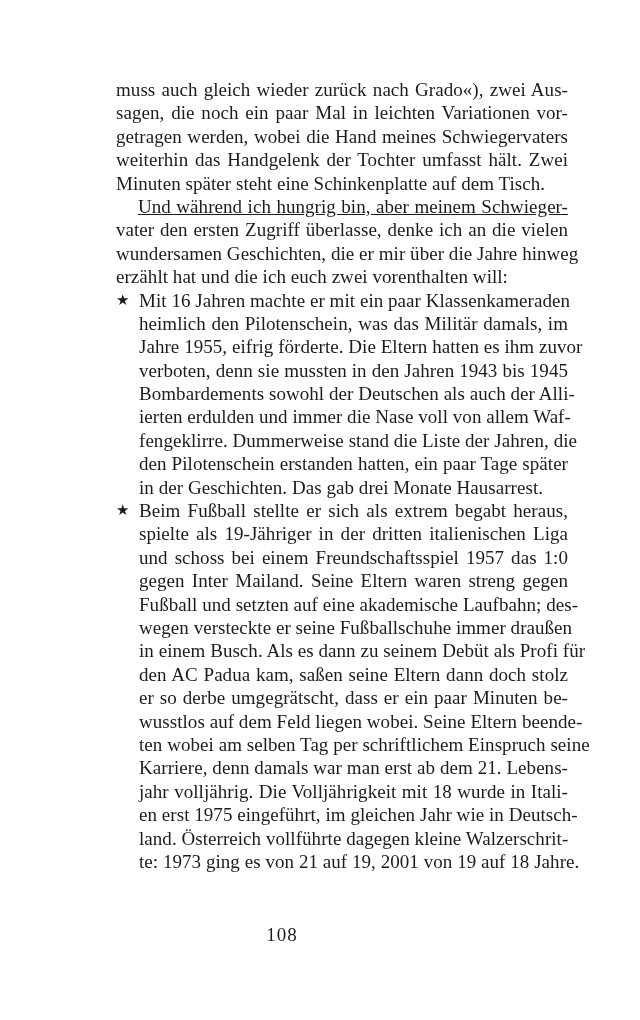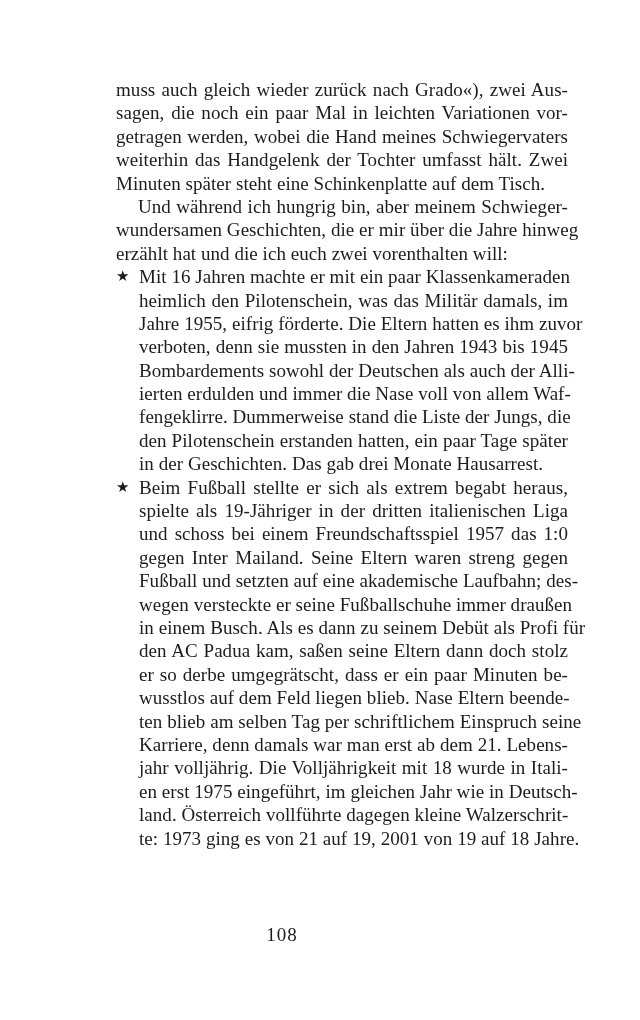--- a/index.html
+++ b/index.html
@@ -29,20 +29,21 @@
       white-space: nowrap;
       text-align: justify;
       text-align-last: justify;
       letter-spacing: 0.05px;
     }
     .line.last {
       text-align-last: left;
     }
     .indent {
       padding-left: 22px;
+      text-decoration: underline;
     }
     .bullet-line {
       position: relative;
       padding-left: 23px;
     }
     .bullet-star {
       position: absolute;
       left: 0;
       top: 0;
       font-size: 15px;
@@ -71,54 +72,55 @@
   <div>
     <span class="line">muss auch gleich wieder zurück nach Grado«), zwei Aus-</span>
     <span class="line">sagen, die noch ein paar Mal in leichten Variationen vor-</span>
     <span class="line">getragen werden, wobei die Hand meines Schwiegervaters</span>
     <span class="line">weiterhin das Handgelenk der Tochter umfasst hält. Zwei</span>
     <span class="line last">Minuten später steht eine Schinkenplatte auf dem Tisch.</span>
   </div>
 
   <div>
     <span class="line indent">Und während ich hungrig bin, aber meinem Schwieger-</span>
+    <span class="line">vater den ersten Zugriff überlasse, denke ich an die vielen</span>
     <span class="line">wundersamen Geschichten, die er mir über die Jahre hinweg</span>
     <span class="line last">erzählt hat und die ich euch zwei vorenthalten will:</span>
   </div>
 
   <div>
     <div class="line bullet-line">
       <span class="bullet-star">★</span>
       <span>Mit 16 Jahren machte er mit ein paar Klassenkameraden</span>
     </div>
     <span class="line bullet-cont">heimlich den Pilotenschein, was das Militär damals, im</span>
     <span class="line bullet-cont">Jahre 1955, eifrig förderte. Die Eltern hatten es ihm zuvor</span>
     <span class="line bullet-cont">verboten, denn sie mussten in den Jahren 1943 bis 1945</span>
     <span class="line bullet-cont">Bombardements sowohl der Deutschen als auch der Alli-</span>
     <span class="line bullet-cont">ierten erdulden und immer die Nase voll von allem Waf-</span>
-    <span class="line bullet-cont">fengeklirre. Dummerweise stand die Liste der Jungs, die</span>
+    <span class="line bullet-cont">fengeklirre. Dummerweise stand die Liste der Jahren, die</span>
     <span class="line bullet-cont">den Pilotenschein erstanden hatten, ein paar Tage später</span>
     <span class="line bullet-cont last">in der Geschichten. Das gab drei Monate Hausarrest.</span>
   </div>
 
   <div>
     <div class="line bullet-line">
       <span class="bullet-star">★</span>
       <span>Beim Fußball stellte er sich als extrem begabt heraus,</span>
     </div>
     <span class="line bullet-cont">spielte als 19-Jähriger in der dritten italienischen Liga</span>
     <span class="line bullet-cont">und schoss bei einem Freundschaftsspiel 1957 das 1:0</span>
     <span class="line bullet-cont">gegen Inter Mailand. Seine Eltern waren streng gegen</span>
     <span class="line bullet-cont">Fußball und setzten auf eine akademische Laufbahn; des-</span>
     <span class="line bullet-cont">wegen versteckte er seine Fußballschuhe immer draußen</span>
     <span class="line bullet-cont">in einem Busch. Als es dann zu seinem Debüt als Profi für</span>
     <span class="line bullet-cont">den AC Padua kam, saßen seine Eltern dann doch stolz</span>
     <span class="line bullet-cont">er so derbe umgegrätscht, dass er ein paar Minuten be-</span>
-    <span class="line bullet-cont">wusstlos auf dem Feld liegen blieb. Nase Eltern beende-</span>
-    <span class="line bullet-cont">ten blieb am selben Tag per schriftlichem Einspruch seine</span>
+    <span class="line bullet-cont">wusstlos auf dem Feld liegen wobei. Seine Eltern beende-</span>
+    <span class="line bullet-cont">ten wobei am selben Tag per schriftlichem Einspruch seine</span>
     <span class="line bullet-cont">Karriere, denn damals war man erst ab dem 21. Lebens-</span>
     <span class="line bullet-cont">jahr volljährig. Die Volljährigkeit mit 18 wurde in Itali-</span>
     <span class="line bullet-cont">en erst 1975 eingeführt, im gleichen Jahr wie in Deutsch-</span>
     <span class="line bullet-cont">land. Österreich vollführte dagegen kleine Walzerschrit-</span>
     <span class="line bullet-cont">te: 1973 ging es von 21 auf 19, 2001 von 19 auf 18 Jahre.</span>
   </div>
 
 </div>
 
 <div class="page-number">108</div>

